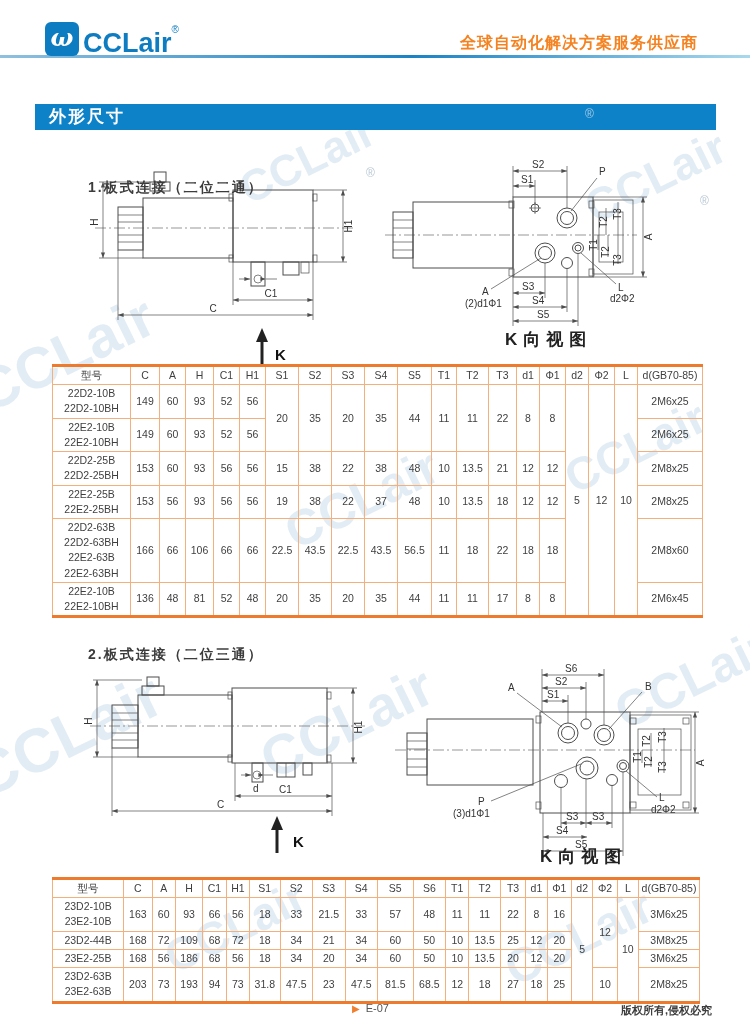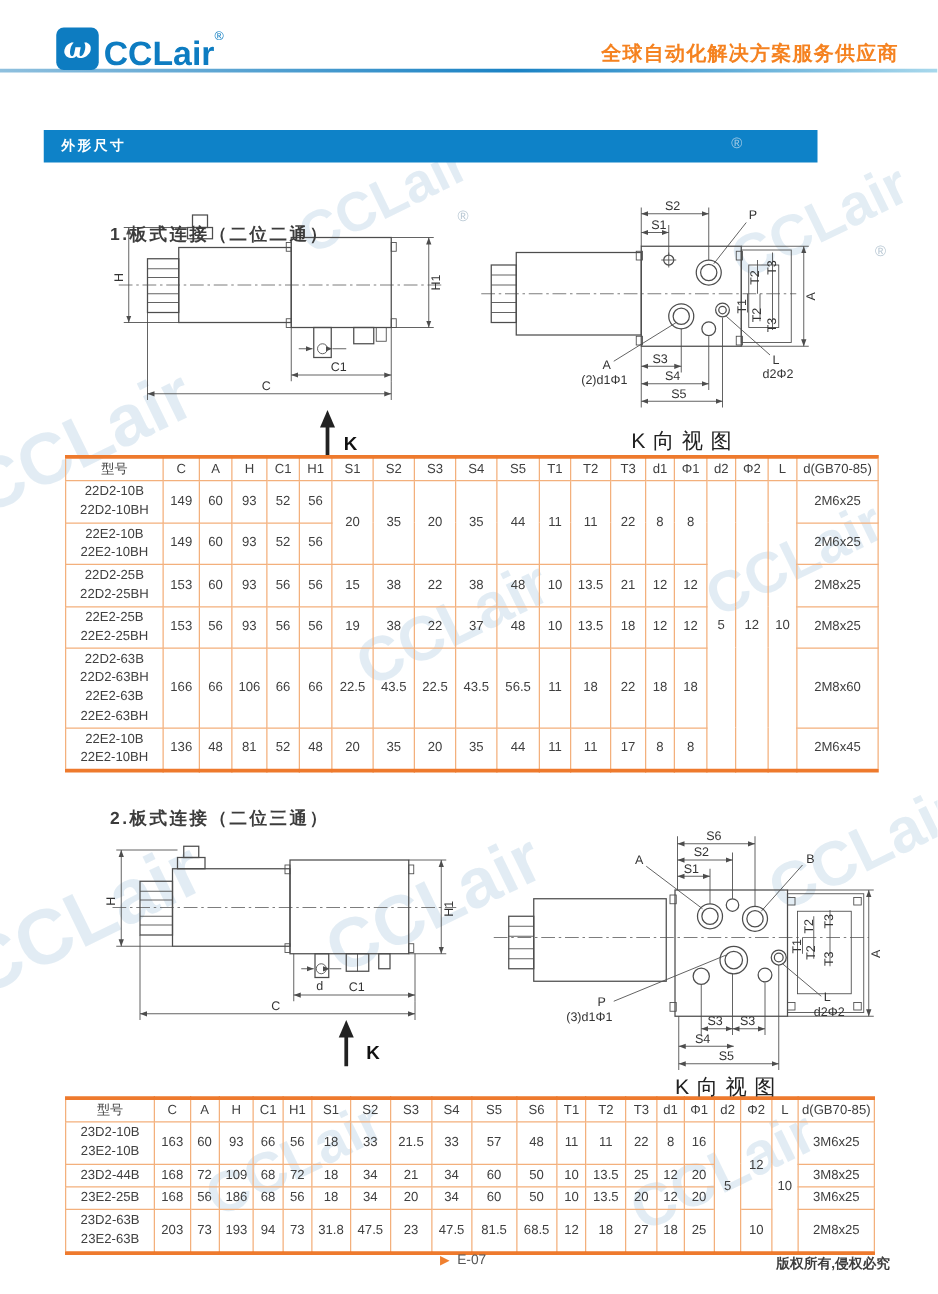--- a/index.html
+++ b/index.html
@@ -15,33 +15,33 @@
 
   
   .logo-wrap{left:45px;top:22px;display:flex;align-items:flex-start;z-index:3;}
   .logo-box{width:34px;height:34px;background:#0d7cc1;border-radius:6px;
             display:flex;align-items:center;justify-content:center;}
   .logo-glyph{color:#fff;font-family:"DejaVu Serif",serif;font-style:italic;
               font-weight:bold;font-size:24px;line-height:1;margin-top:-3px;}
   .logo-text{color:#0d7cc1;font-weight:bold;font-size:27px;letter-spacing:0;
              margin:8px 0 0 4px;line-height:1;}
   .logo-reg{color:#0d7cc1;font-size:10px;margin-top:2px;}
-  .slogan{right:31px;top:33px;color:#f58220;font-weight:bold;font-size:16px;
+  .slogan{right:52px;top:33px;color:#f58220;font-weight:bold;font-size:16px;
           letter-spacing:1px;z-index:3;font-family:Liberation Serif, serif;}
   .head-line{left:0;top:55px;width:750px;height:3px;
              background:linear-gradient(to right,#8fc0de,#1a82c4 55%,#a8d8ec);}
 
   
-  .sec-bar{left:35px;top:104px;width:619px;height:26px;background:#0e82c8;
-           color:#fff;font-weight:bold;font-size:11px;line-height:26px;
+  .sec-bar{left:35px;top:104px;width:681px;height:26px;background:#0e82c8;
+           color:#fff;font-weight:bold;font-size:17px;line-height:26px;
            padding-left:14px;box-sizing:border-box;letter-spacing:2px;z-index:1;}
 
   .sec-title{color:#3c3c3c;font-weight:bold;font-size:14px;letter-spacing:2px;z-index:2;margin-top:34px;}
 
-  .kv-title{color:#222;font-weight:normal;font-size:17px;letter-spacing:6px;z-index:2;margin-top:13px;}
+  .kv-title{color:#222;font-weight:bold;font-size:17px;letter-spacing:6px;z-index:2;}
 
   
   svg.draw{position:absolute;z-index:1;overflow:visible;}
   .ln{stroke:#4d4d4d;stroke-width:1;fill:none;}
   .lt{stroke:#4d4d4d;stroke-width:.7;fill:none;}
   .cl{stroke:#6a6a6a;stroke-width:.7;stroke-dasharray:11 3 2 3;fill:none;}
   .dim{stroke:#4d4d4d;stroke-width:.7;fill:none;}
   .dtxt{font-size:10px;fill:#333;font-family:"Liberation Sans",sans-serif;}
   .dtxtb{font-size:15px;font-weight:bold;fill:#111;}
   .karrow{fill:#222;}

